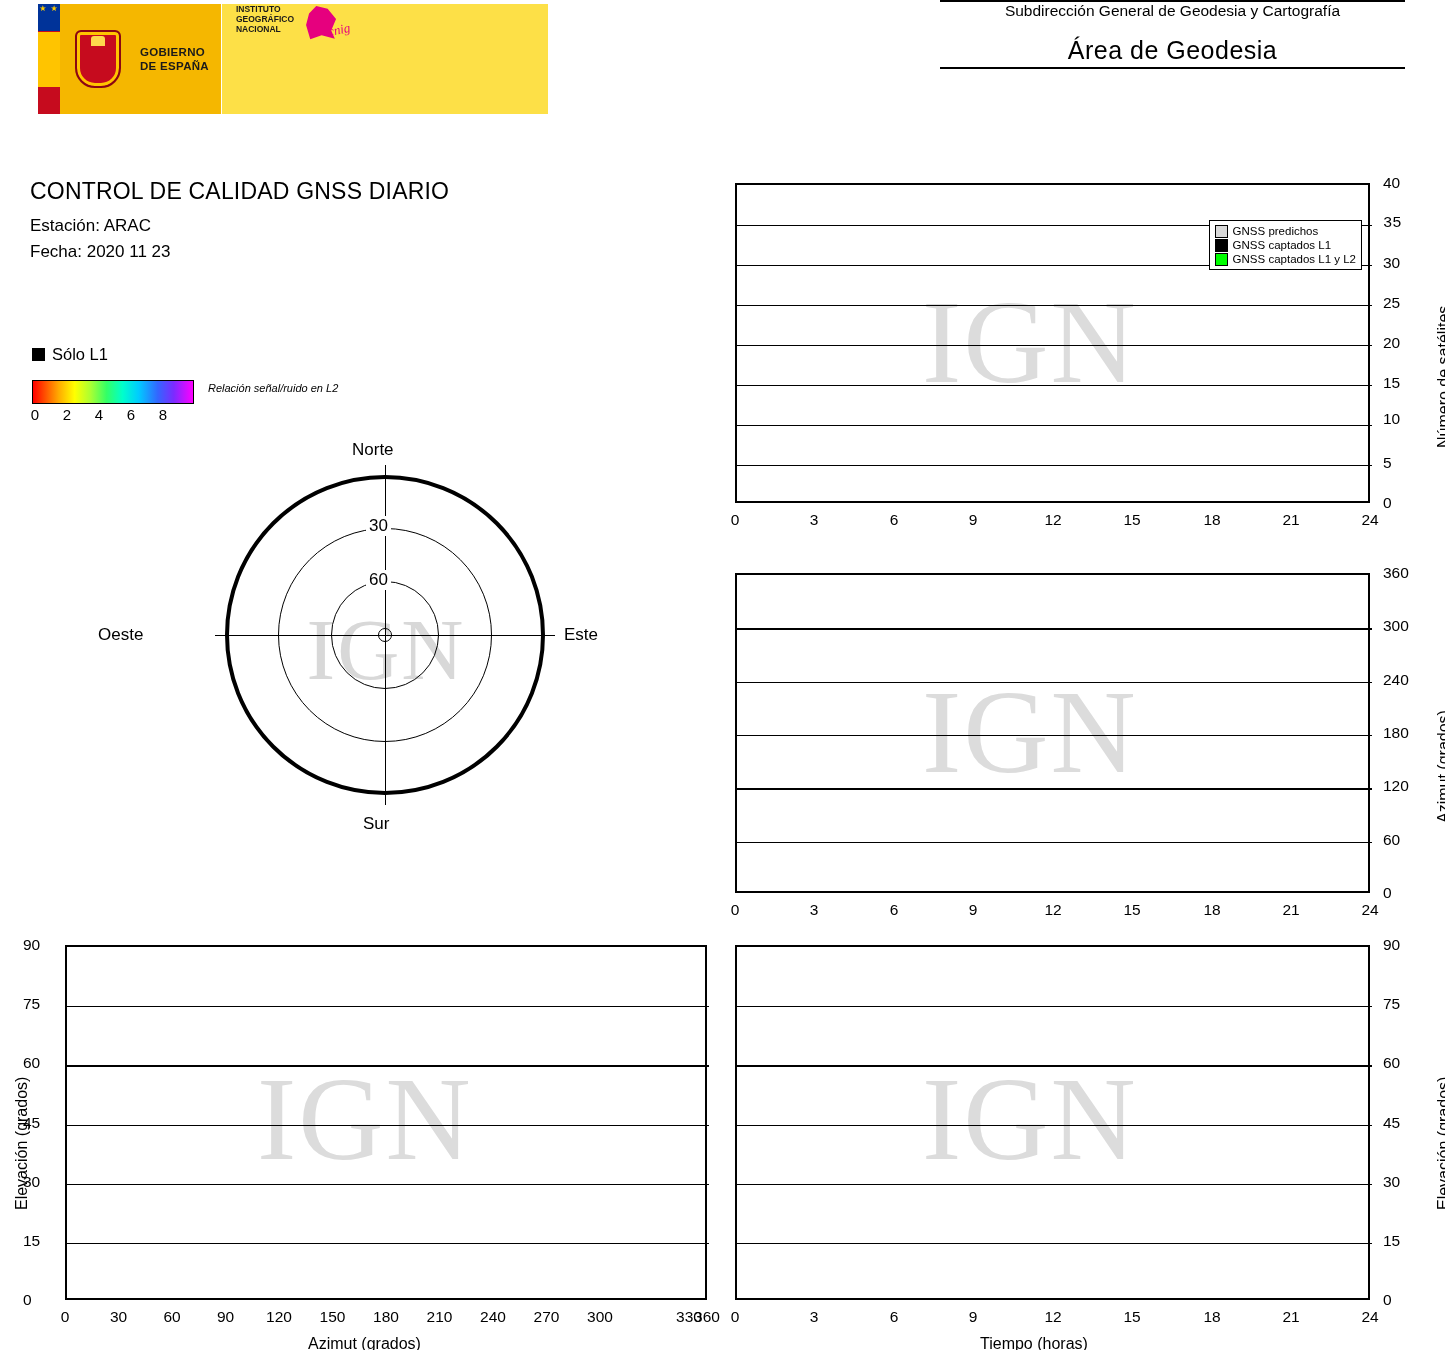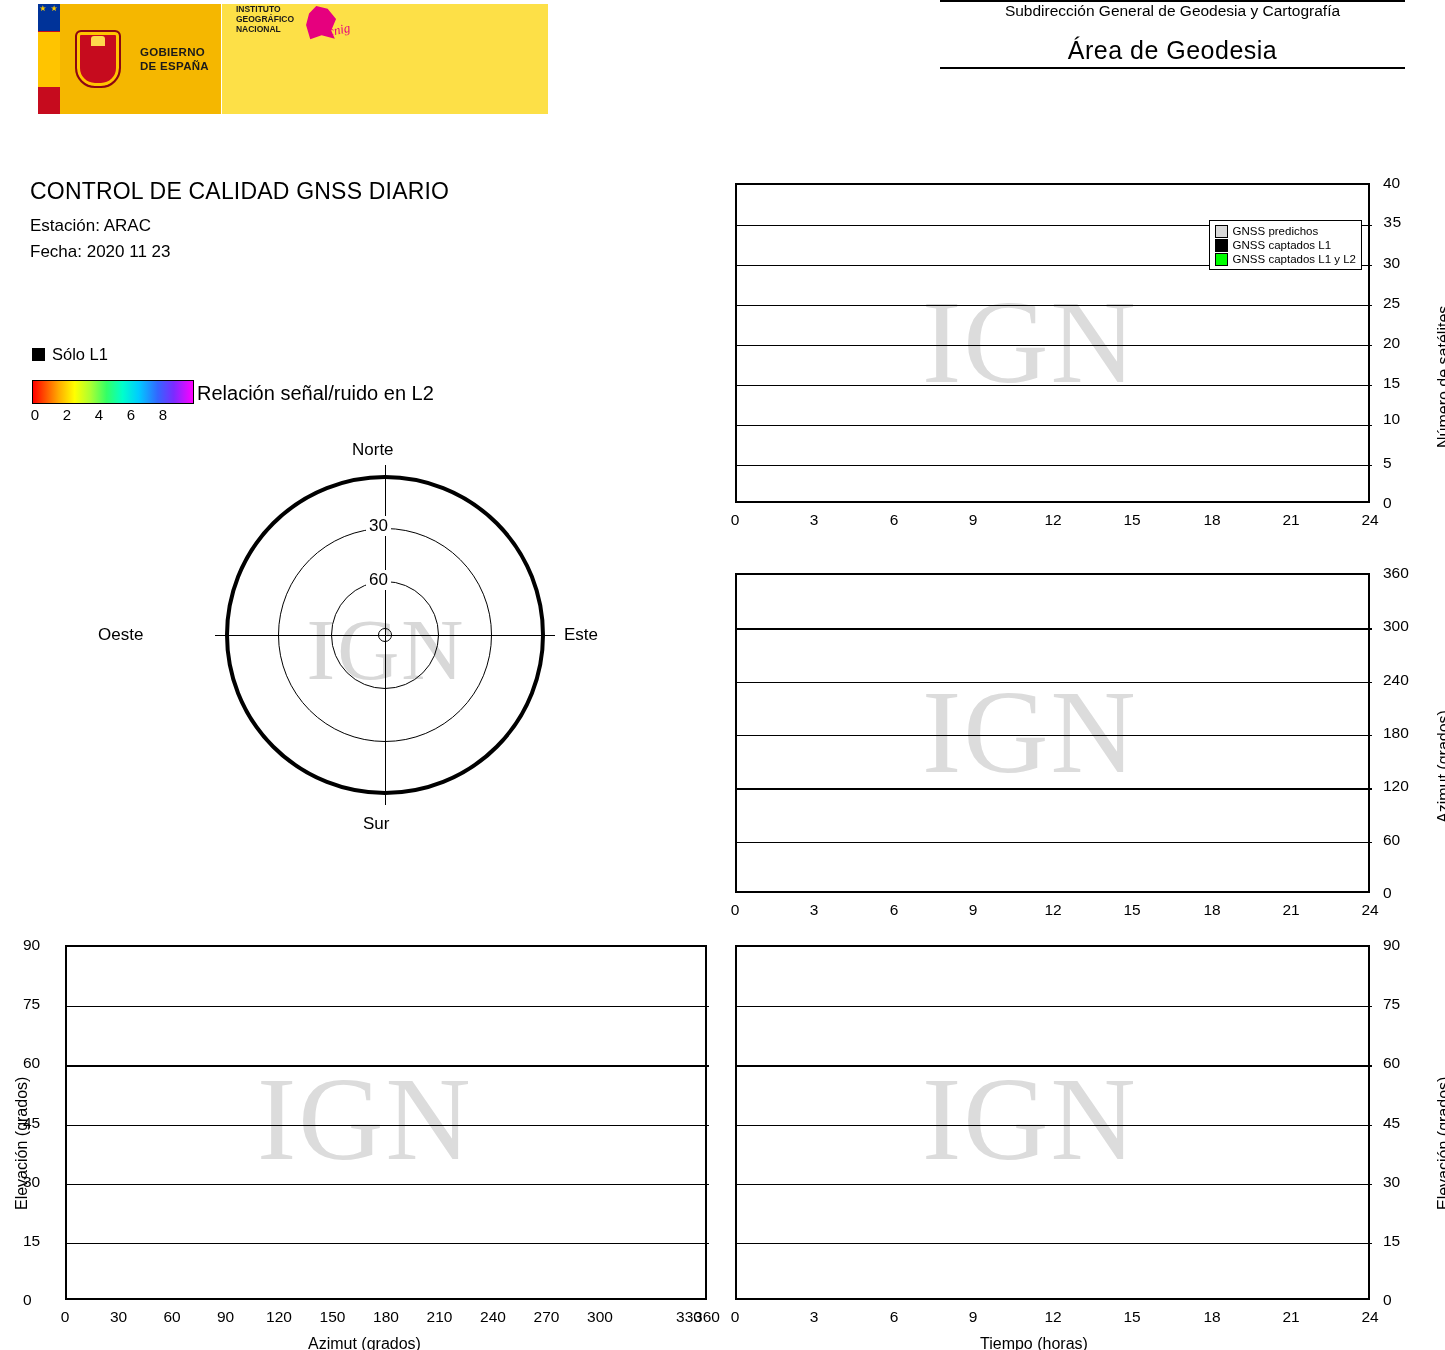--- a/index.html
+++ b/index.html
@@ -193,22 +193,23 @@
   #colorbar {
     width: 160px; height: 22px;
     border: 1px solid #000;
     background: linear-gradient(to right,
       #ff0000 0%, #ff5500 8%, #ffaa00 16%, #ffff00 26%,
       #aaff33 36%, #33ff66 46%, #00ffcc 56%, #00ccff 66%,
       #3366ff 78%, #7b2bff 88%, #ff00ff 100%);
   }
   #colorbar-label {
     position: absolute;
-    left: 165px; top: 2px;
-    font-size: 20px;
+    left: 176px; top: 2px;
+    font-size: 11px;
+    font-style: italic;
   }
   #colorbar-ticks {
     position: relative;
     width: 162px;
     height: 20px;
     margin-top: 2px;
   }
   #colorbar-ticks span {
     position: absolute;
     font-size: 15px;

